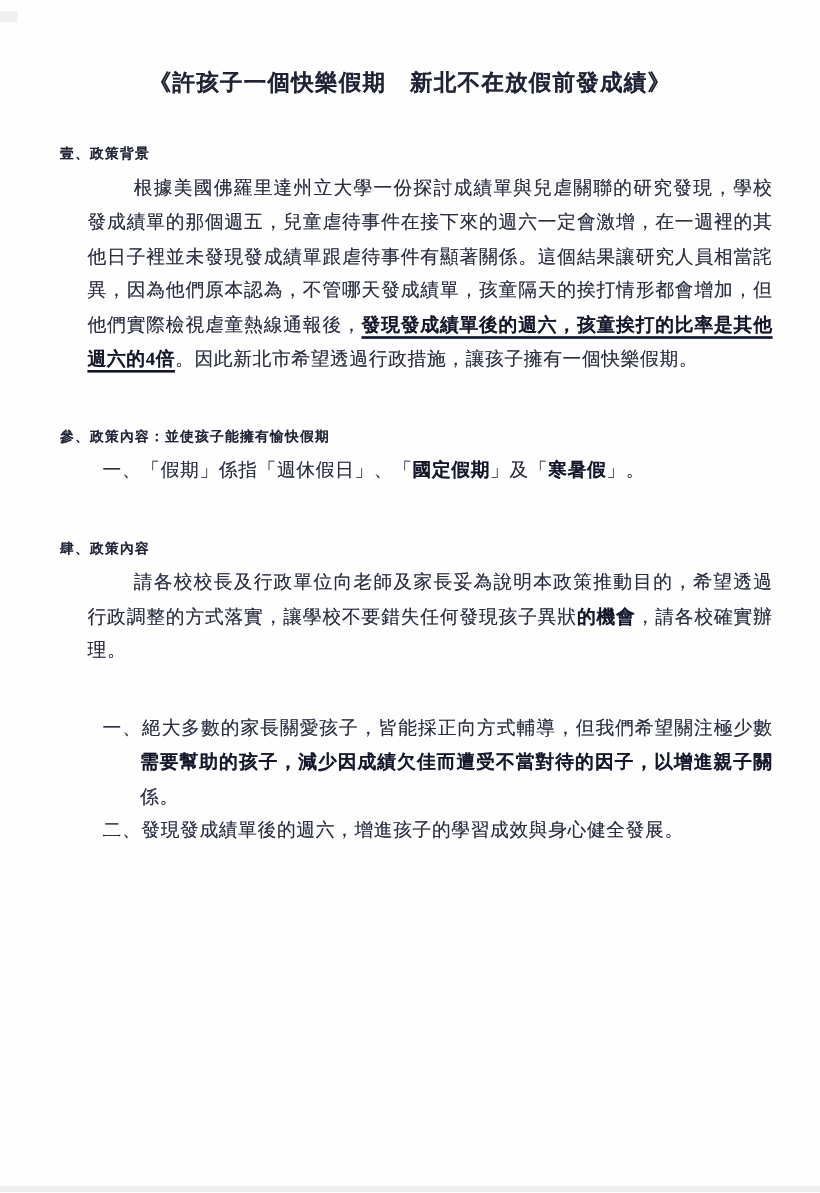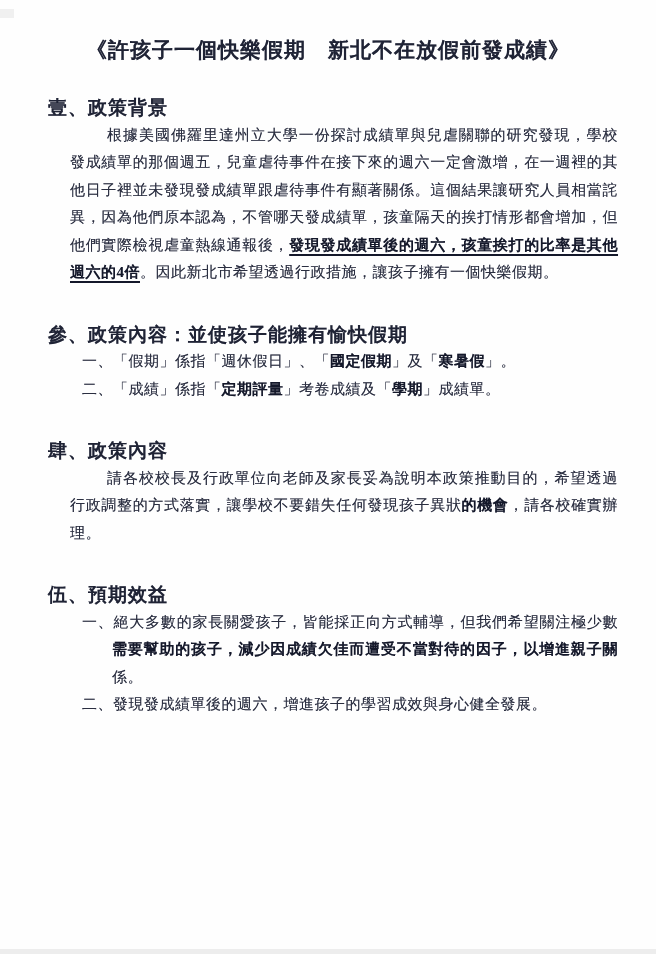--- a/index.html
+++ b/index.html
@@ -26,44 +26,44 @@
   }
   .bottom-edge {
     position: absolute;
     bottom: 0;
     left: 0;
     right: 0;
     height: 5px;
     background: #ededed;
   }
   .doc-title {
-    margin: 36px 24px 30px 24px;
+    margin: 52px 24px 30px 24px;
     text-align: center;
-    font-size: 21px;
+    font-size: 18px;
     line-height: 28px;
     font-weight: bold;
     letter-spacing: 1px;
     color: #1f2335;
     text-shadow: 0 0 0.5px rgba(32, 36, 58, 0.6);
   }
   .content {
     margin-left: 70px;
     width: 548px;
     font-size: 15px;
     line-height: 27.5px;
     letter-spacing: 0.5px;
     text-align: justify;
     text-shadow: 0 0 0.4px rgba(40, 44, 64, 0.5);
   }
   .doc-section {
     margin: 0 0 34px 0;
   }
   .sec-heading {
     margin: 0 0 0 -22px;
-    font-size: 19px;
+    font-size: 11px;
     line-height: 27.5px;
     font-weight: bold;
     letter-spacing: 1px;
     color: #1f2335;
   }
   .paragraph {
     margin: 0;
     text-indent: 37px;
   }
   .list-item {
@@ -88,26 +88,24 @@
   <div class="scan-corner-artifact"></div>
   <h1 class="doc-title">《許孩子一個快樂假期　新北不在放假前發成績》</h1>
   <div class="content">
       <section class="doc-section">
         <h2 class="sec-heading">壹、政策背景</h2>
         <p class="paragraph"><span>根據美國佛羅里達州立大學一份探討成績單與兒虐關聯的研究發現，學校發成績單的那個週五，兒童虐待事件在接下來的週六一定會激增，在一週裡的其他日子裡並未發現發成績單跟虐待事件有顯著關係。這個結果讓研究人員相當詫異，因為他們原本認為，不管哪天發成績單，孩童隔天的挨打情形都會增加，但他們實際檢視虐童熱線通報後，</span><span class="seg-b seg-u">發現發成績單後的週六，孩童挨打的比率是其他週六的4倍</span><span>。因此新北市希望透過行政措施，讓孩子擁有一個快樂假期。</span></p>
       </section>
       <section class="doc-section">
         <h2 class="sec-heading">參、政策內容：並使孩子能擁有愉快假期</h2>
         <p class="list-item"><span>一、「假期」係指「週休假日」、「</span><span class="seg-b">國定假期</span><span>」及「</span><span class="seg-b">寒暑假</span><span>」。</span></p>
-        <p class="list-item"><span>二、「成績」係指「</span><span class="seg-b">定期評量</span><span>」考卷成績及「</span><span class="seg-b">學期</span><span>」成績單。</span></p>
       </section>
       <section class="doc-section">
         <h2 class="sec-heading">肆、政策內容</h2>
         <p class="paragraph"><span>請各校校長及行政單位向老師及家長妥為說明本政策推動目的，希望透過行政調整的方式落實，讓學校不要錯失任何發現孩子異狀</span><span class="seg-b">的機會</span><span>，請各校確實辦理。</span></p>
       </section>
       <section class="doc-section">
-        <h2 class="sec-heading">伍、預期效益</h2>
         <p class="list-item"><span>一、絕大多數的家長關愛孩子，皆能採正向方式輔導，但我們希望關注極少數</span><span class="seg-b">需要幫助的孩子，減少因成績欠佳而遭受不當對待的因子，以增進親子關</span><span>係。</span></p>
         <p class="list-item"><span>二、發現發成績單後的週六，增進孩子的學習成效與身心健全發展。</span></p>
       </section>
     </div>
   <div class="bottom-edge"></div>
 </div>
 
 </body></html>

